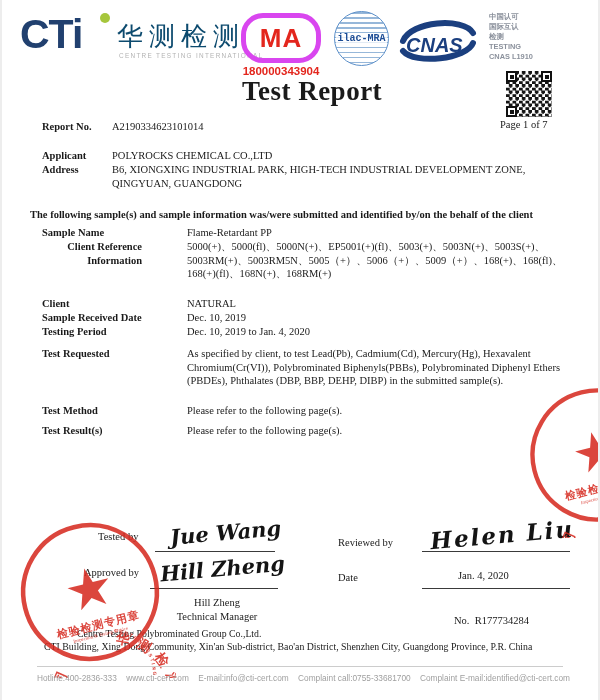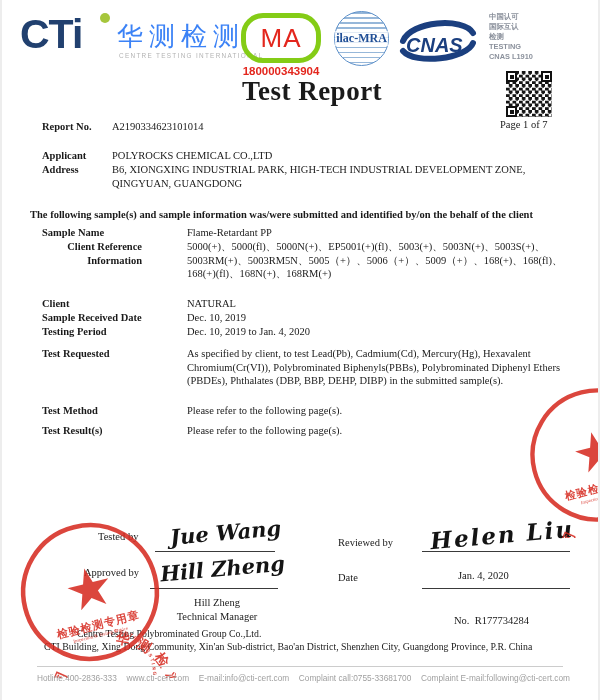--- a/index.html
+++ b/index.html
@@ -4,34 +4,34 @@
 <style>
   html,body{margin:0;padding:0;background:#fff;}
   .page{position:relative;width:600px;height:700px;background:#fff;overflow:hidden;
         font-family:"Liberation Serif",serif;color:#1a1a1a;box-sizing:border-box;
         border-left:2px solid #ededed;border-right:2px solid #ededed;}
   
   .cti{position:absolute;left:18px;top:12px;width:215px;height:55px;}
   .cti-word{position:absolute;left:0;top:0;font-family:"Liberation Sans",sans-serif;
             font-weight:bold;font-size:41px;line-height:44px;color:#21406f;letter-spacing:-1px;}
   .cti-dot{position:absolute;left:80px;top:1px;width:10px;height:10px;border-radius:50%;background:#a6c63c;}
-  .cti-cn{position:absolute;left:97px;top:7px;font-size:26px;color:#3b82f6;letter-spacing:6px;white-space:nowrap;}
+  .cti-cn{position:absolute;left:97px;top:7px;font-size:26px;color:#0c4a6e;letter-spacing:6px;white-space:nowrap;}
   .cti-en{position:absolute;left:99px;top:40px;font-family:"Liberation Sans",sans-serif;
           font-size:6.4px;color:#b3b3b3;letter-spacing:1.3px;white-space:nowrap;}
   .cma{position:absolute;left:236px;top:13px;width:86px;text-align:center;}
-  .cma-box{width:70px;height:40px;margin:0 auto;border:5px solid #84cc16;border-radius:22px;
+  .cma-box{width:70px;height:40px;margin:0 auto;border:5px solid #d946ef;border-radius:22px;
            display:flex;align-items:center;justify-content:center;font-family:"Liberation Sans",sans-serif;
-           font-weight:normal;font-size:26px;color:#e3261d;letter-spacing:1px;}
+           font-weight:bold;font-size:26px;color:#e3261d;letter-spacing:1px;}
   .cma-num{margin-top:2px;color:#e3261d;font-size:11.5px;font-weight:bold;
            font-family:"Liberation Sans",sans-serif;white-space:nowrap;}
   .ilac{position:absolute;left:332px;top:11px;width:55px;height:55px;border-radius:50%;
         border:1.5px solid #5b8fc9;box-sizing:border-box;
         background:repeating-linear-gradient(180deg, rgba(64,124,186,.55) 0 1.5px, rgba(255,255,255,0) 1.5px 5px);
         display:flex;align-items:center;justify-content:center;}
-  .ilac span{font-family:Liberation Serif, serif;font-weight:bold;font-size:12px;
+  .ilac span{font-family:Liberation Mono, monospace;font-weight:bold;font-size:10px;
              color:#1f4e96;background:rgba(255,255,255,.72);padding:0 1px;}
   .cnas{position:absolute;left:395px;top:19px;}
   .accred{position:absolute;left:487px;top:12px;font-family:"Liberation Sans",sans-serif;
           font-size:7.4px;font-weight:bold;color:#8b919c;line-height:10px;}
   .qr{position:absolute;left:504px;top:71px;width:46px;height:46px;
       background:repeating-conic-gradient(#161616 0% 25%, #fff 0% 50%) 0 0/6.5px 6.5px;}
   .qr i{position:absolute;width:11px;height:11px;border:2.5px solid #111;background:#fff;box-sizing:border-box;}
   .qr i::after{content:"";position:absolute;inset:1.5px;background:#111;}
   .qr .tl{left:0;top:0}.qr .tr{right:0;top:0}.qr .bl{left:0;bottom:0}
   .pagenum{position:absolute;left:498px;top:119px;font-size:10.5px;}
@@ -218,16 +218,16 @@
       <text x="85" y="130" font-size="4.8" text-anchor="middle">Inspection &amp; Testing Service</text>
     </g>
   </svg>
 
   <div class="foot-rule"></div>
   <div class="contacts">
     <span>Hotline:400-2836-333</span>
     <span>www.cti-cert.com</span>
     <span>E-mail:info@cti-cert.com</span>
     <span>Complaint call:0755-33681700</span>
-    <span>Complaint E-mail:following@cti-cert.com</span>
+    <span>Complaint E-mail:identified@cti-cert.com</span>
   </div>
 
 </div>
 
 </body></html>

